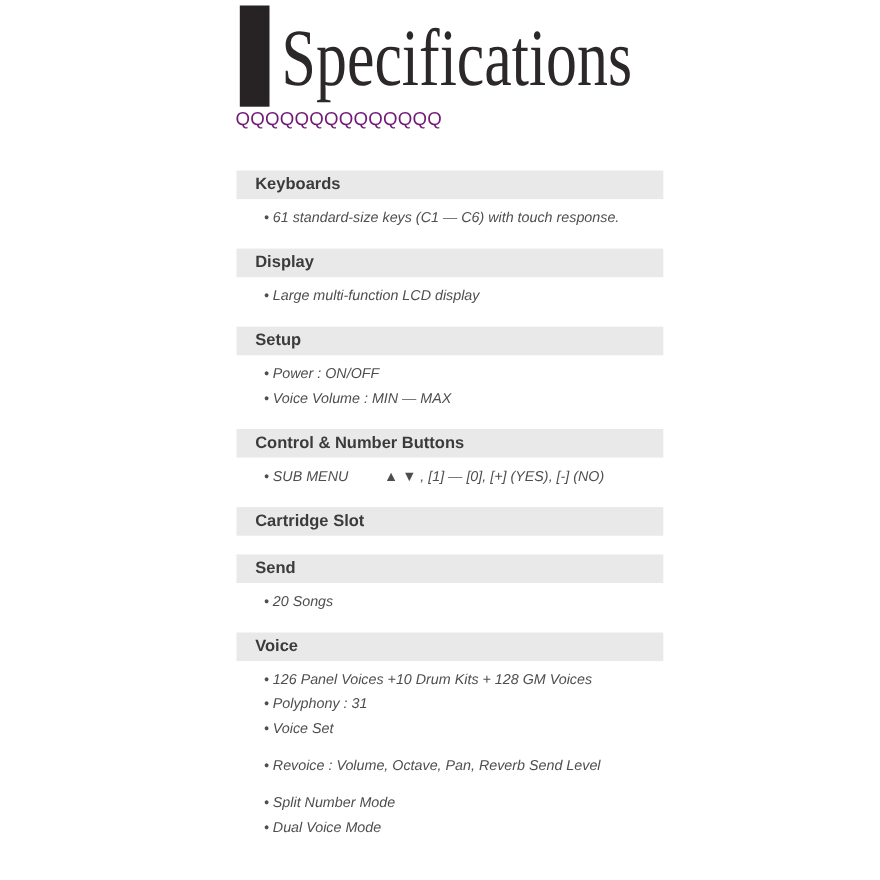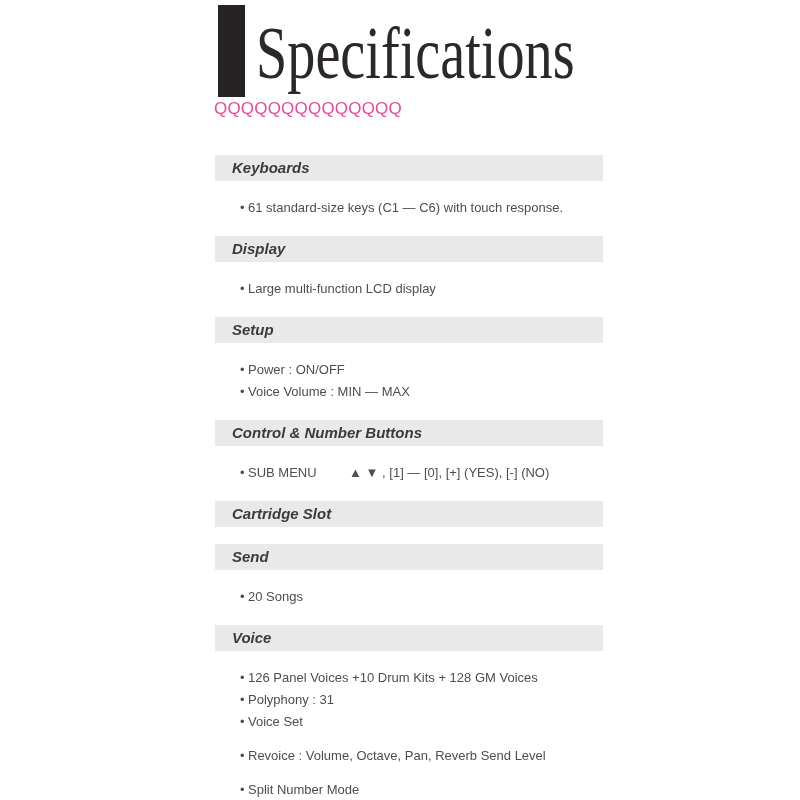--- a/index.html
+++ b/index.html
@@ -20,40 +20,39 @@
     font-weight:400;
     font-size:74px; line-height:74px;
     color:#2c282a;
     transform:scaleX(0.76);
     transform-origin:left top;
     white-space:nowrap;
   }
   .q-row {
     position:absolute; left:214px; top:99px;
     font-size:17px; line-height:20px;
-    color:#ec4899; letter-spacing:0.2px;
+    color:#701a75; letter-spacing:0.2px;
     white-space:nowrap;
   }
 
   
   .content {
     position:absolute; left:215px; top:155px; width:388px;
   }
   .section { margin-bottom:17px; }
   .section-header {
     background:#e9e9e9;
     height:26px; line-height:26px;
     padding-left:17px;
     font-size:15px; font-weight:bold;
     color:#3b3b3b;
-    font-style:italic;
   }
   .group {
     list-style:none;
-    margin:16px 0 0 0; padding:0;
+    margin:6px 0 0 0; padding:0;font-style:italic;
   }
   .group + .group { margin-top:12px; }
   .item {
     position:relative;
     padding-left:33px;
     font-size:13px; line-height:22px;
     color:#4e4e4e;
   }
   .item::before {
     content:"\2022";

